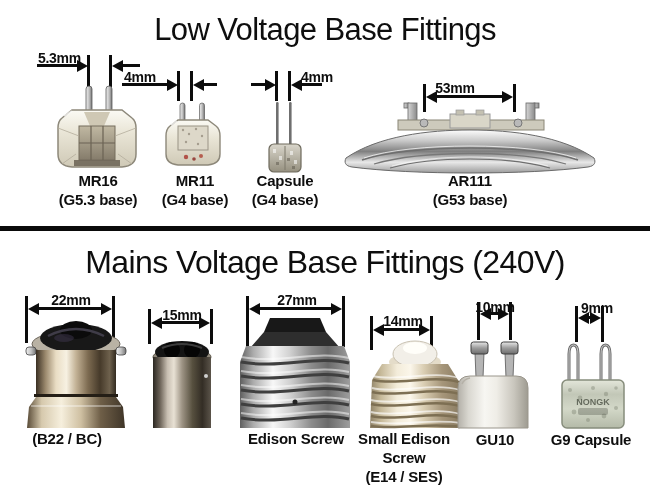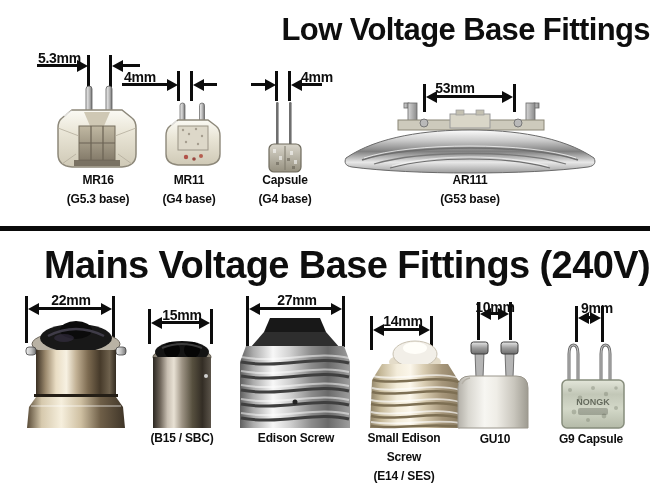--- a/index.html
+++ b/index.html
@@ -1,29 +1,29 @@
 <!DOCTYPE html>
 <html><head>
 <meta charset="utf-8">
 <style>
   html,body{margin:0;padding:0;background:#ffffff}
   .canvas{position:relative;width:650px;height:488px;background:#ffffff;overflow:hidden;
           font-family:"Liberation Sans",sans-serif;color:#0e0e0e}
-  .title{position:absolute;left:0;width:100%;text-align:right;font-weight:bold;letter-spacing:-0.6px;white-space:nowrap}
+  .title{position:absolute;left:0;width:100%;text-align:center;font-weight:normal;letter-spacing:-0.6px;white-space:nowrap}
   .title-low{top:12px;font-size:31px}
-  .title-mains{top:244px;font-size:38px}
+  .title-mains{top:244px;font-size:32px}
   .divider{position:absolute;left:0;top:226px;width:650px;height:5px;background:#0a0a0a}
   .bar{position:absolute;width:3px;background:#0c0c0c}
   .hl{position:absolute;height:3px;background:#0c0c0c}
   .ar,.al{position:absolute;width:0;height:0;border-top:6px solid transparent;border-bottom:6px solid transparent}
   .ar{border-left:11px solid #0c0c0c}
   .al{border-right:11px solid #0c0c0c}
   .dim{position:absolute;font-weight:bold;font-size:14px;letter-spacing:-0.3px;white-space:nowrap}
   .dimc{text-align:center}
-  .fit-label{position:absolute;text-align:center;font-weight:bold;font-size:12px;line-height:19px;letter-spacing:-0.2px}
+  .fit-label{position:absolute;text-align:center;font-weight:bold;font-size:15px;line-height:19px;letter-spacing:-0.2px}
   svg{position:absolute;overflow:visible}
 </style>
 </head>
 <body>
 
 <div class="canvas">
 
   <div class="title title-low">Low Voltage Base Fittings</div>
   <div class="divider"></div>
   <div class="title title-mains">Mains Voltage Base Fittings (240V)</div>
@@ -377,37 +377,37 @@
         <circle cx="56" cy="66" r="2"></circle>
     </g>
     <text x="33" y="63" text-anchor="middle" font-size="9" font-family="Liberation Sans, sans-serif" fill="#3a4034" opacity="0.7" font-weight="bold">NONGK</text>
     <rect x="18" y="66" width="30" height="7" fill="#3a4034" opacity="0.3" rx="2"></rect>
   </svg>
 
   <div class="fit-label" style="left:48px;top:171px;width:100px">
     <div>MR16</div>
     <div>(G5.3 base)</div>
   </div>
-  <div class="fit-label" style="left:137px;top:171px;width:104px">
+  <div class="fit-label" style="left:143px;top:171px;width:104px">
     <div>MR11</div>
     <div>(G4 base)</div>
   </div>
   <div class="fit-label" style="left:233px;top:171px;width:104px">
     <div>Capsule</div>
     <div>(G4 base)</div>
   </div>
   <div class="fit-label" style="left:405px;top:171px;width:130px">
     <div>AR111</div>
     <div>(G53 base)</div>
   </div>
 
   <div class="fit-label" style="left:17px;top:429px;width:100px">
+    <div>(B22 / BC)</div>
   </div>
   <div class="fit-label" style="left:120px;top:429px;width:124px">
-    <div>(B15 / SBC)</div>
   </div>
   <div class="fit-label" style="left:234px;top:429px;width:124px">
     <div>Edison Screw</div>
   </div>
   <div class="fit-label" style="left:352px;top:429px;width:104px">
     <div>Small Edison Screw</div>
     <div>(E14 / SES)</div>
   </div>
   <div class="fit-label" style="left:445px;top:430px;width:100px">
     <div>GU10</div>

